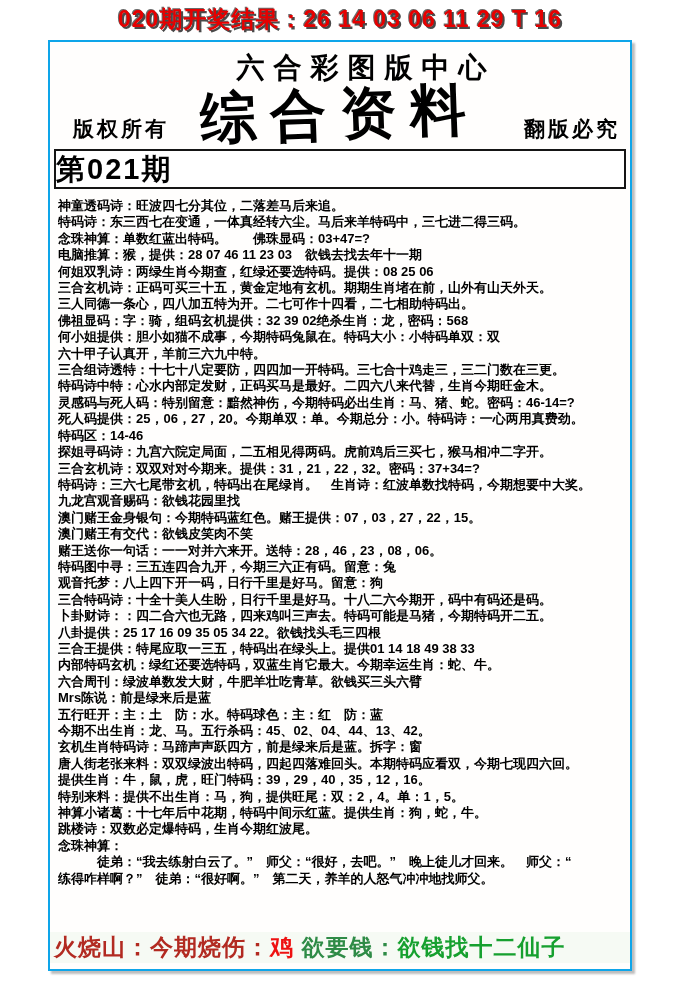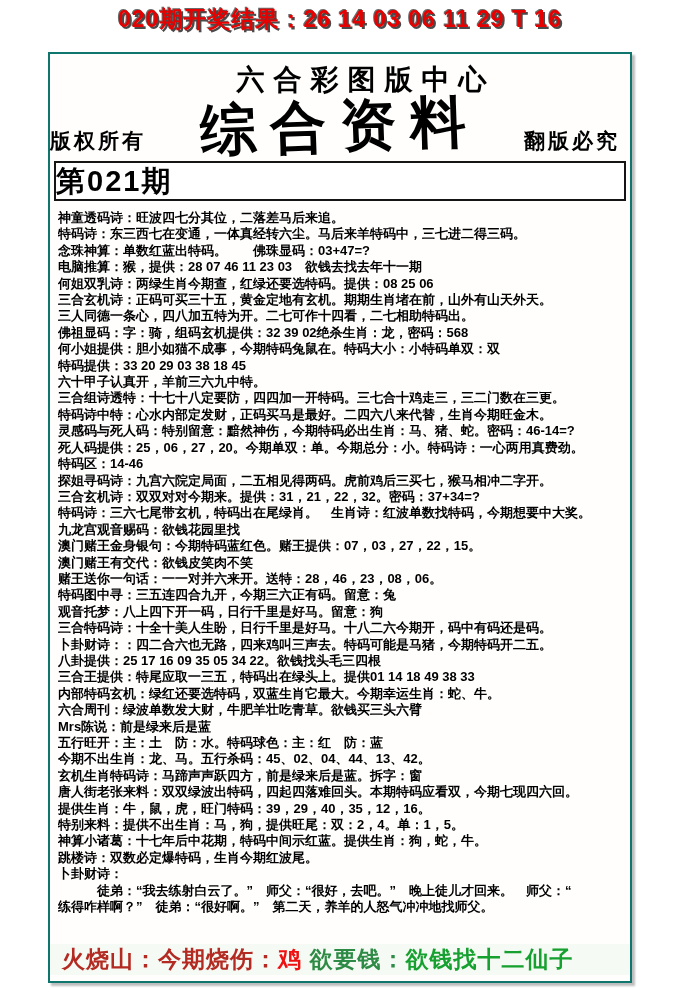--- a/index.html
+++ b/index.html
@@ -16,22 +16,22 @@
     text-align:center;
     font-size:23px;
     font-weight:bold;
     letter-spacing:1px;
     text-shadow:2px 2px 0 #4a4a4a,-1px -1px 0 #6a6a6a;
     white-space:pre;
     border-radius:8px;
   }
   .frame{
     width:580px;
-    margin:12px auto;
-    border:2px solid #0f766e;
+    margin:0 auto;
+    border:2px solid #0ea5e9;
     background:#fffefd;
     box-shadow:3px 3px 2px #bdbdbd;
     height:927px;
     position:relative;
   }
   .hdr{position:relative;height:100px;}
   .brand{
     text-align:center;
     transform:translateX(26px);
     margin-top:7px;
@@ -55,21 +55,21 @@
   }
   .note{
     position:absolute;
     bottom:6px;
     font-family:"Liberation Serif",serif;
     font-size:21px;
     font-weight:bold;
     letter-spacing:3px;
     white-space:nowrap;
   }
-  .note-left{left:0;}
+  .note-left{left:23px;}
   .note-right{right:10px;}
   .issuebox{
     margin:0 4px;
     border:2px solid #151515;
     height:36px;
     line-height:36px;
     text-align:left;
     font-size:29px;
     font-weight:bold;
     letter-spacing:2px;
@@ -82,21 +82,21 @@
     line-height:16.4px;
   }
   .content .line{
     white-space:pre;
     overflow:hidden;
   }
   .footer{
     position:absolute;
     left:0;right:0;
     bottom:6px;
-    padding-left:12px;
+    padding-left:4px;
     font-size:23px;
     font-weight:bold;
     letter-spacing:1px;
     white-space:pre;
     background:#f6faf4;
   }
 </style>
 </head>
 <body>
 
@@ -118,21 +118,20 @@
     <div class="content">
         <div class="line">神童透码诗：旺波四七分其位，二落差马后来追。</div>
         <div class="line">特码诗：东三西七在变通，一体真经转六尘。马后来羊特码中，三七进二得三码。</div>
         <div class="line">念珠神算：单数红蓝出特码。　　佛珠显码：03+47=?</div>
         <div class="line">电脑推算：猴，提供：28 07 46 11 23 03　欲钱去找去年十一期</div>
         <div class="line">何姐双乳诗：两绿生肖今期查，红绿还要选特码。提供：08 25 06</div>
         <div class="line">三合玄机诗：正码可买三十五，黄金定地有玄机。期期生肖堵在前，山外有山天外天。</div>
         <div class="line">三人同德一条心，四八加五特为开。二七可作十四看，二七相助特码出。</div>
         <div class="line">佛祖显码：字：骑，组码玄机提供：32 39 02绝杀生肖：龙，密码：568</div>
         <div class="line">何小姐提供：胆小如猫不成事，今期特码兔鼠在。特码大小：小特码单双：双</div>
-        <div class="line">特码提供：33 20 29 03 38 18 45</div>
         <div class="line">六十甲子认真开，羊前三六九中特。</div>
         <div class="line">三合组诗透特：十七十八定要防，四四加一开特码。三七合十鸡走三，三二门数在三更。</div>
         <div class="line">特码诗中特：心水内部定发财，正码买马是最好。二四六八来代替，生肖今期旺金木。</div>
         <div class="line">灵感码与死人码：特别留意：黯然神伤，今期特码必出生肖：马、猪、蛇。密码：46-14=?</div>
         <div class="line">死人码提供：25，06，27，20。今期单双：单。今期总分：小。特码诗：一心两用真费劲。</div>
         <div class="line">特码区：14-46</div>
         <div class="line">探姐寻码诗：九宫六院定局面，二五相见得两码。虎前鸡后三买七，猴马相冲二字开。</div>
         <div class="line">三合玄机诗：双双对对今期来。提供：31，21，22，32。密码：37+34=?</div>
         <div class="line">特码诗：三六七尾带玄机，特码出在尾绿肖。　生肖诗：红波单数找特码，今期想要中大奖。</div>
         <div class="line">九龙宫观音赐码：欲钱花园里找</div>
@@ -149,21 +148,21 @@
         <div class="line">六合周刊：绿波单数发大财，牛肥羊壮吃青草。欲钱买三头六臂</div>
         <div class="line">Mrs陈说：前是绿来后是蓝</div>
         <div class="line">五行旺开：主：土　防：水。特码球色：主：红　防：蓝</div>
         <div class="line">今期不出生肖：龙、马。五行杀码：45、02、04、44、13、42。</div>
         <div class="line">玄机生肖特码诗：马蹄声声跃四方，前是绿来后是蓝。拆字：窗</div>
         <div class="line">唐人街老张来料：双双绿波出特码，四起四落难回头。本期特码应看双，今期七现四六回。</div>
         <div class="line">提供生肖：牛，鼠，虎，旺门特码：39，29，40，35，12，16。</div>
         <div class="line">特别来料：提供不出生肖：马，狗，提供旺尾：双：2，4。单：1，5。</div>
         <div class="line">神算小诸葛：十七年后中花期，特码中间示红蓝。提供生肖：狗，蛇，牛。</div>
         <div class="line">跳楼诗：双数必定爆特码，生肖今期红波尾。</div>
-        <div class="line">卜卦财诗：</div>
+        <div class="line">念珠神算：</div>
         <div class="line">　　　徒弟：“我去练射白云了。”　师父：“很好，去吧。”　晚上徒儿才回来。　师父：“</div>
         <div class="line">练得咋样啊？”　徒弟：“很好啊。”　第二天，养羊的人怒气冲冲地找师父。</div>
       </div>
 
     <div class="footer"><span style="color: rgb(178, 42, 33);">火烧山：今期烧伤：</span><span style="color: rgb(238, 17, 17);">鸡</span><span style="color: rgb(46, 139, 70);"> 欲要钱：</span><span style="color: rgb(22, 160, 47);">欲钱找十二仙子</span></div>
 
   </div>
 </div>
 
 </body></html>

